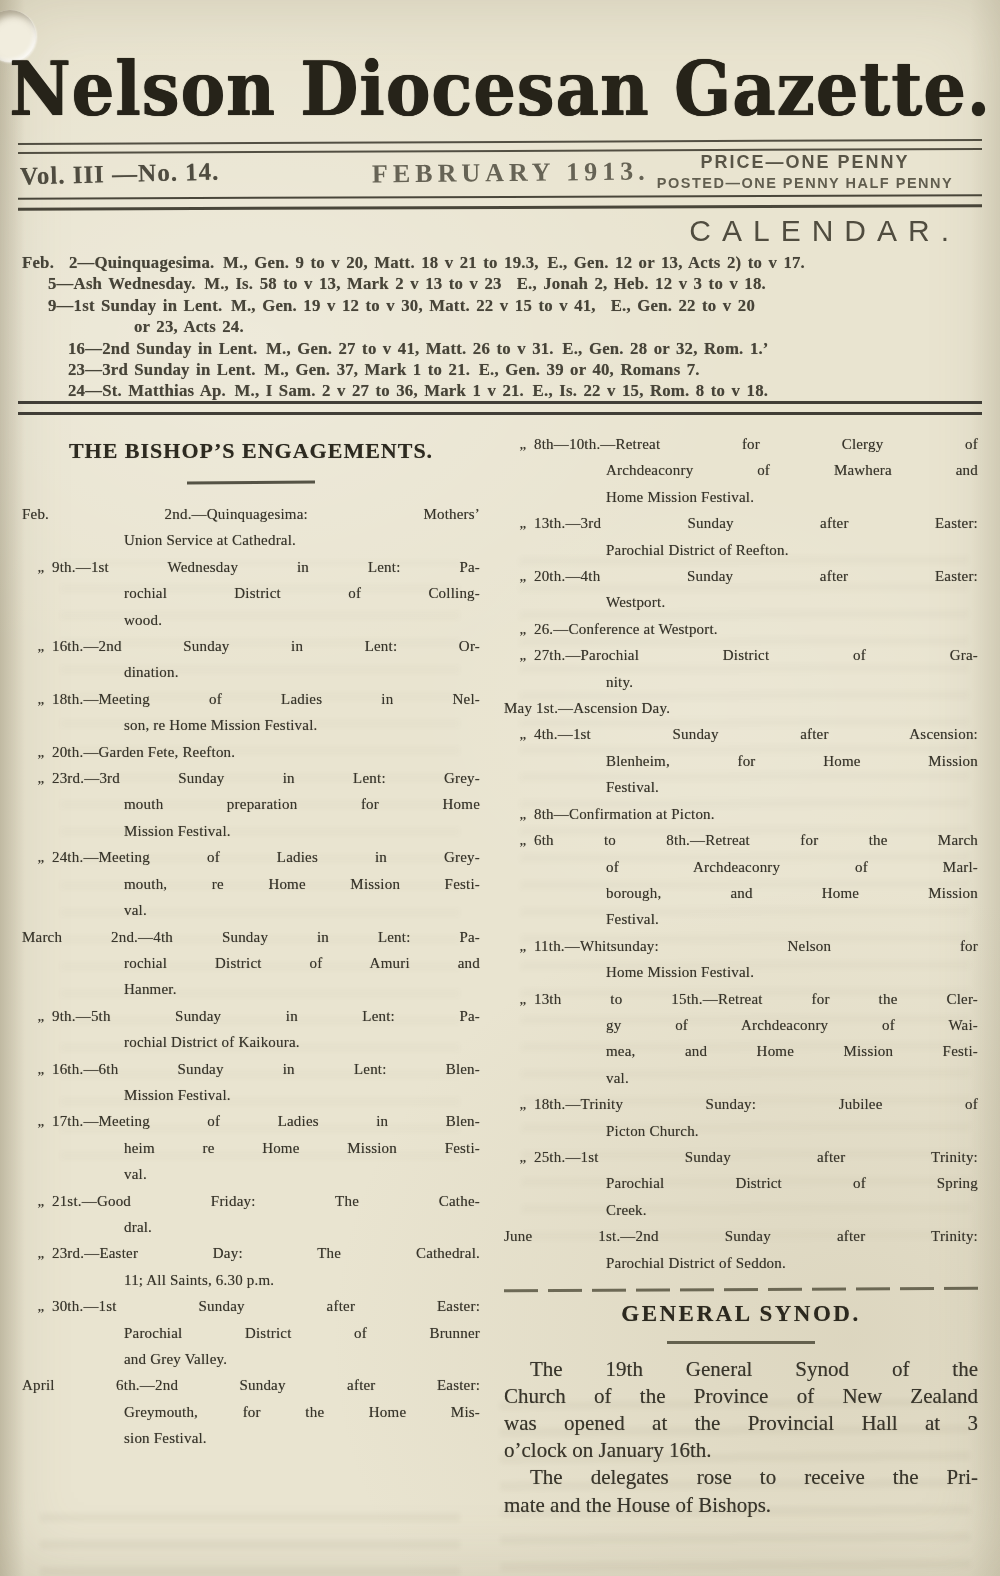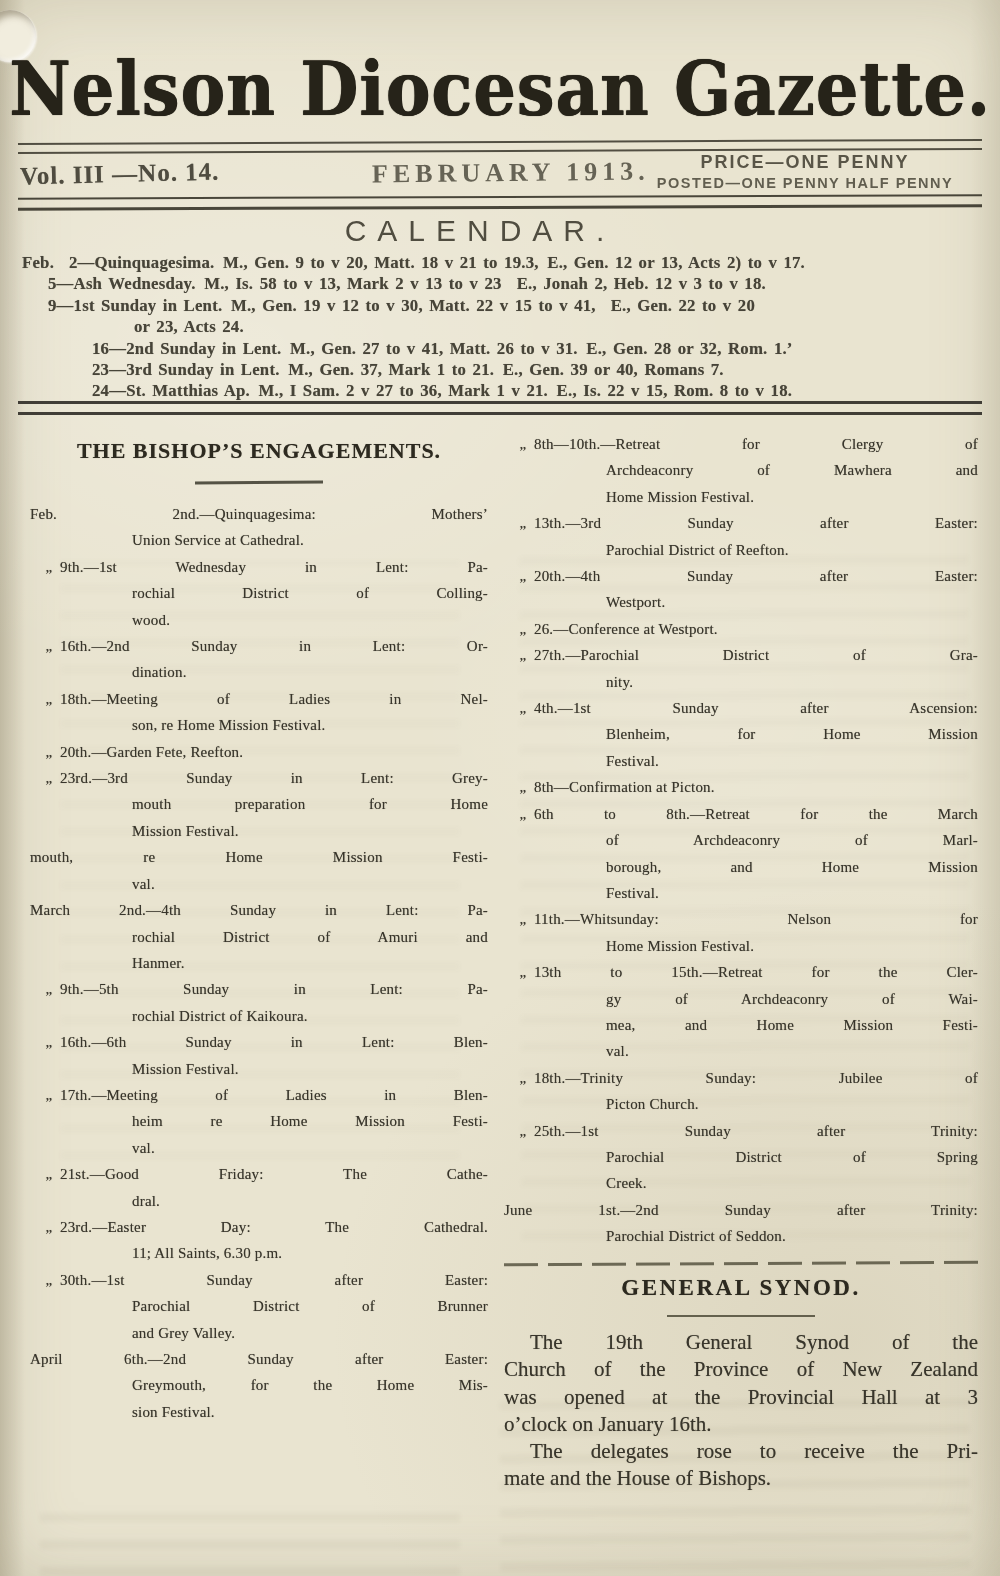--- a/index.html
+++ b/index.html
@@ -38,29 +38,29 @@
   .rule-1 { top:141px; height:7px; border-top:2px solid #38352a; border-bottom:2px solid #38352a; transform:rotate(-0.25deg); opacity:.85; }
   .rule-2 { top:196px; height:8px; border-top:2px solid #38352a; border-bottom:3px solid #38352a; transform:rotate(-0.2deg); opacity:.9; }
   .rule-3 { top:401px; height:8px; border-top:3px solid #33302a; border-bottom:3px solid #33302a; opacity:.92; }
 
   .vol { position:absolute; left:20px; top:160px; font-size:25px; letter-spacing:1px; color:#3a372c; transform:rotate(-1.4deg); font-weight:bold; opacity:.88; }
   .issue-date { position:absolute; left:372px; top:158px; font-size:26px; font-weight:bold; letter-spacing:5px; color:#4a473a; transform:rotate(-0.6deg); opacity:.82; }
   .price-block { position:absolute; left:652px; top:152px; width:306px; text-align:center; font-family:"Liberation Sans", sans-serif; color:#403d30; }
   .price-block .l1 { font-size:18px; letter-spacing:2px; font-weight:bold; opacity:.85; }
   .price-block .l2 { font-size:14.5px; letter-spacing:1.5px; margin-top:2px; font-weight:bold; opacity:.8; }
 
-  .cal-title { position:absolute; top:214px; left:0; width:96%; text-align:center; font-family:"Liberation Sans", sans-serif; font-size:30px; letter-spacing:11px; color:#3b382c; opacity:.88; }
+  .cal-title { position:absolute; top:214px; left:0; width:96%; text-align:right; font-family:"Liberation Sans", sans-serif; font-size:30px; letter-spacing:11px; color:#3b382c; opacity:.88; }
   .calendar { position:absolute; top:252px; left:22px; width:956px; font-size:16.8px; line-height:21.4px; letter-spacing:0.2px; word-spacing:2px; color:#3d3a2f; opacity:.94;font-weight:bold; }
   .cal-line { white-space:nowrap; }
   .cal-ind1 { margin-left:26px; }
-  .cal-ind1b { margin-left:70px; }
+  .cal-ind1b { margin-left:46px; }
   .cal-ind2 { margin-left:112px; }
 
   .col { position:absolute; top:430px; }
-  .col-left { left:30px; width:458px; }
+  .col-left { left:22px; width:458px; }
   .col-right { left:504px; width:474px; padding-top:1px; }
 
   .col-head { text-align:center; font-weight:bold; font-size:22px; letter-spacing:1px; color:#2d2a20; margin-top:8px; }
   .head-rule { width:128px; height:3px; background:#3b382c; margin:17px auto 17px auto; transform:rotate(-0.5deg); opacity:.85; }
 
   .entry { font-size:15px; line-height:26.4px; letter-spacing:0.2px; color:#38352b; }
   .entry .ln { padding-left:102px; }
   .entry .ln:first-child { padding-left:0; }
   .entry .ln:not(:last-child) { text-align:justify; text-align-last:justify; }
 
@@ -136,20 +136,21 @@
     </div>
     <div class="entry inky">
       <div class="ln">  „ 20th.—Garden Fete, Reefton.</div>
     </div>
     <div class="entry inky">
       <div class="ln">  „ 23rd.—3rd Sunday in Lent: Grey-</div>
       <div class="ln">mouth preparation for Home</div>
       <div class="ln">Mission Festival.</div>
     </div>
     <div class="entry inky">
+      <div class="ln">  „ 24th.—Meeting of Ladies in Grey-</div>
       <div class="ln">mouth, re Home Mission Festi-</div>
       <div class="ln">val.</div>
     </div>
     <div class="entry inky">
       <div class="ln">March 2nd.—4th Sunday in Lent: Pa-</div>
       <div class="ln">rochial District of Amuri and</div>
       <div class="ln">Hanmer.</div>
     </div>
     <div class="entry inky">
       <div class="ln">  „ 9th.—5th Sunday in Lent: Pa-</div>
@@ -197,20 +198,23 @@
     <div class="entry inky">
       <div class="ln">  „ 20th.—4th Sunday after Easter:</div>
       <div class="ln">Westport.</div>
     </div>
     <div class="entry inky">
       <div class="ln">  „ 26.—Conference at Westport.</div>
     </div>
     <div class="entry inky">
       <div class="ln">  „ 27th.—Parochial District of Gra-</div>
       <div class="ln">nity.</div>
+    </div>
+    <div class="entry inky">
+      <div class="ln">May 1st.—Ascension Day.</div>
     </div>
     <div class="entry inky">
       <div class="ln">  „ 4th.—1st Sunday after Ascension:</div>
       <div class="ln">Blenheim, for Home Mission</div>
       <div class="ln">Festival.</div>
     </div>
     <div class="entry inky">
       <div class="ln">  „ 8th—Confirmation at Picton.</div>
     </div>
     <div class="entry inky">

